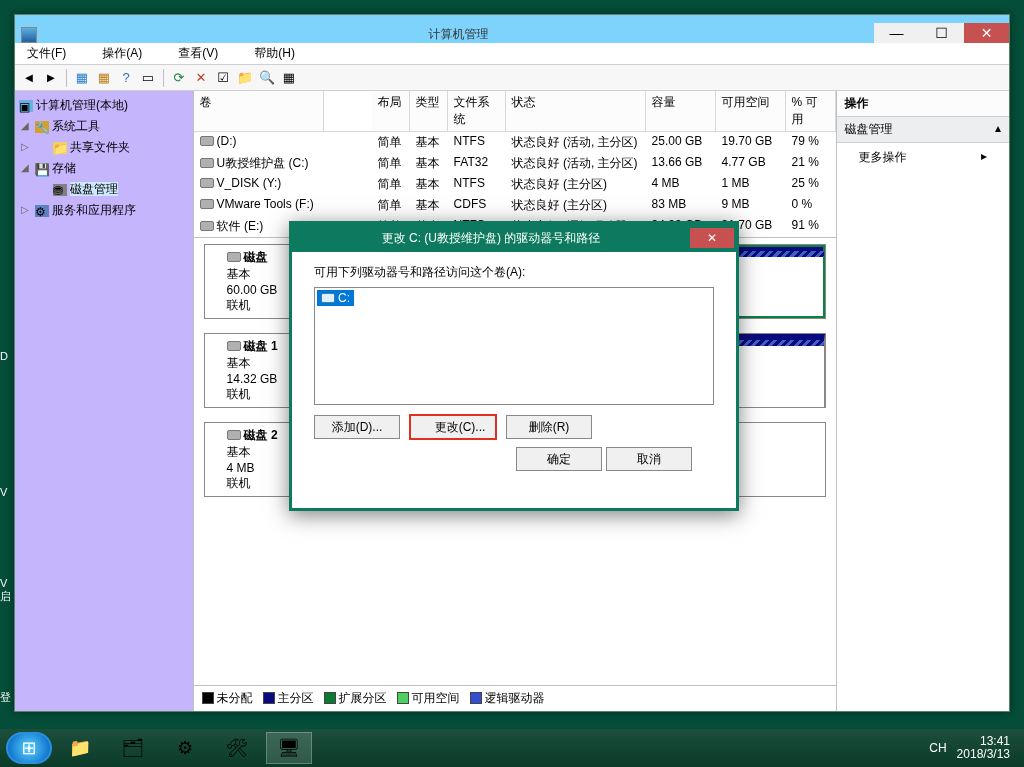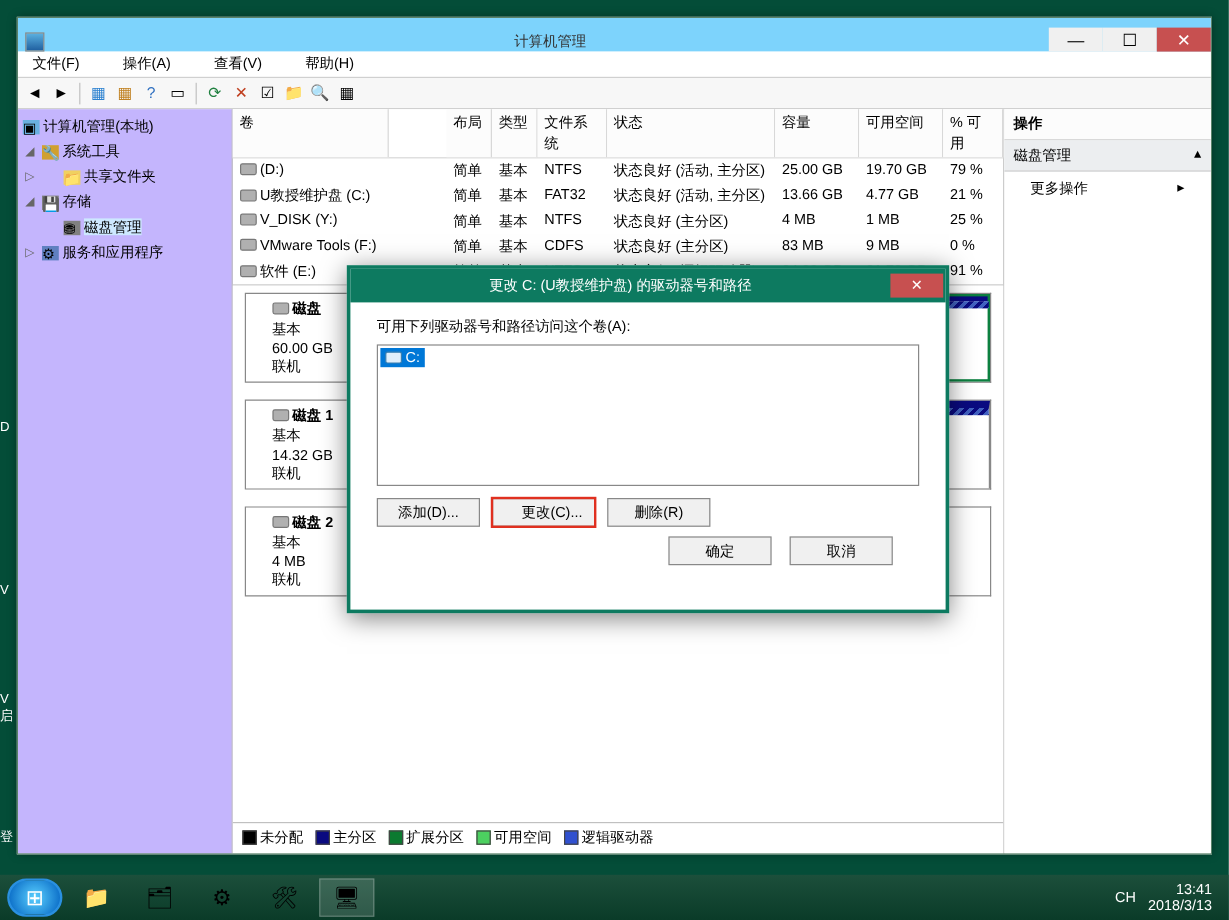--- a/index.html
+++ b/index.html
@@ -57,33 +57,33 @@
 
 .legend { padding: 4px 8px; border-top: 1px solid #c0c0c0; display: flex; gap: 10px; align-items: center; background: #fff; }
 .legend-sw { width: 12px; height: 12px; display: inline-block; vertical-align: -2px; margin-right: 3px; border: 1px solid #444; }
 
 .actions-pane { width: 186px; background: #fff; }
 .actions-header { padding: 4px 8px; border-bottom: 1px solid #d0d0d0; font-weight: bold; background: #fcfcfc; }
 .actions-section { background: #eceef0; padding: 4px 8px; border-bottom: 1px solid #d0d0d0; display: flex; justify-content: space-between; }
 .actions-item { padding: 6px 22px; display: flex; justify-content: space-between; }
 
 
-.dialog { position: absolute; left: 289px; top: 221px; width: 502px; height: 290px; background: #fff; border: 3px solid #0d7a60; box-shadow: 0 4px 20px rgba(0,0,0,0.5); z-index: 5; }
+.dialog { position: absolute; left: 289px; top: 221px; width: 450px; height: 290px; background: #fff; border: 3px solid #0d7a60; box-shadow: 0 4px 20px rgba(0,0,0,0.5); z-index: 5; }
 .dlg-titlebar { height: 28px; background: #0d7a60; color: #fff; display: flex; align-items: center; }
 .dlg-title { flex: 1; text-align: center; }
 .dlg-close { width: 44px; height: 20px; background: #c75050; color: #fff; display: flex; align-items: center; justify-content: center; margin-right: 2px; }
 .dlg-body { padding: 12px 22px; }
 .dlg-label { margin-bottom: 6px; }
 .dlg-list { border: 1px solid #888; height: 118px; padding: 2px; background: #fff; }
 .dlg-list-item { display: inline-flex; align-items: center; background: #0078d7; color: #fff; padding: 1px 4px; }
 .dlg-list-item .disk-icon { background: #dfeffc; border-color: #3a7fb0; }
 .dlg-btn-row { margin-top: 10px; display: flex; gap: 10px; }
 .dlg-btn { width: 86px; height: 24px; border: 1px solid #888; background: #f0f0f0; display: flex; align-items: center; justify-content: center; }
 .dlg-btn.highlight { outline: 2px solid #e03020; outline-offset: -1px; padding-left: 14px; }
-.dlg-footer { display: flex; justify-content: flex-end; gap: 15px; padding: 8px 22px 0; }
+.dlg-footer { display: flex; justify-content: flex-end; gap: 4px; padding: 8px 22px 0; }
 
 
 .taskbar { position: absolute; left: 0; bottom: 0; right: 0; height: 38px; background: linear-gradient(#1c4f3b,#0a3b28); display: flex; align-items: center; padding: 0 6px; }
 .start-btn { width: 46px; height: 32px; border-radius: 20px; background: radial-gradient(circle,#5ad0ff,#0060c0); border: 2px solid #2a90e0; display: flex; align-items: center; justify-content: center; color: #fff; font-size: 18px; }
 .task-item { width: 46px; height: 32px; margin-left: 6px; display: flex; align-items: center; justify-content: center; font-size: 18px; }
 .task-item.active { background: rgba(255,255,255,0.15); border: 1px solid rgba(255,255,255,0.25); }
 .tray { margin-left: auto; color: #fff; display: flex; align-items: center; gap: 10px; padding-right: 8px; }
 .tray-time { text-align: right; line-height: 1.1; font-size: 11px; }
 
 .d-marker { position:absolute; left:0; color:#fff; font-size:11px; }

